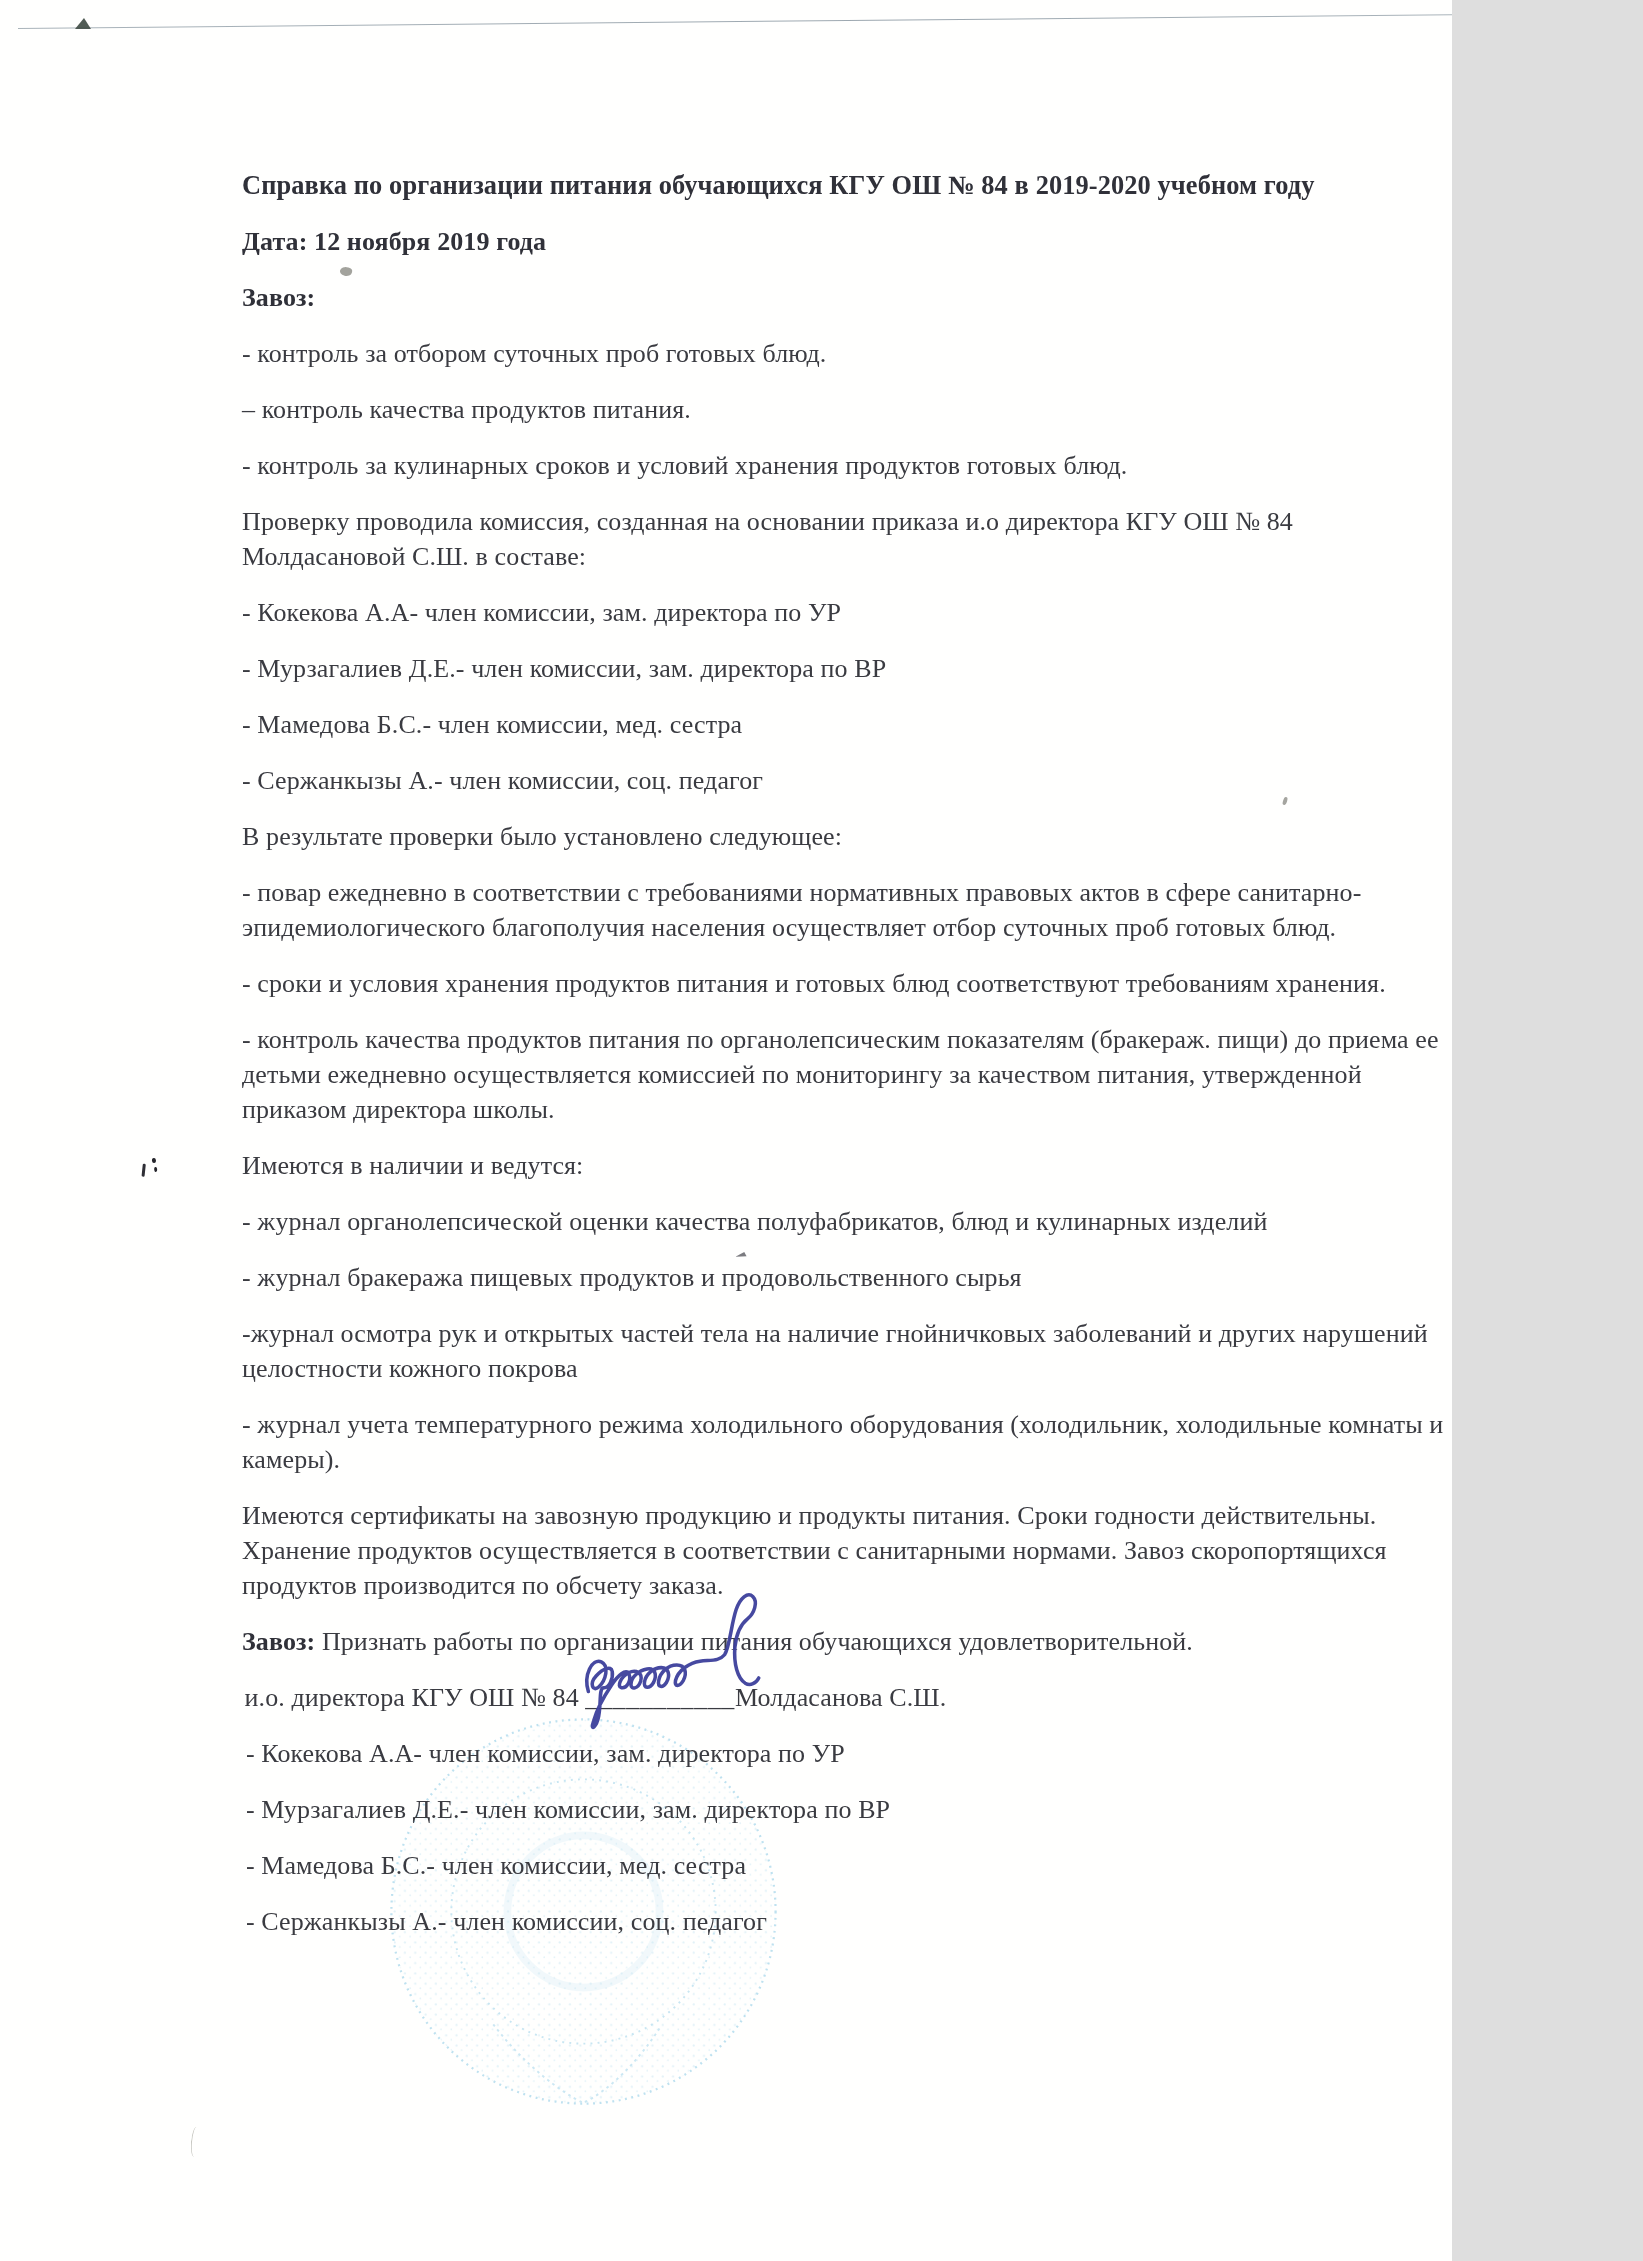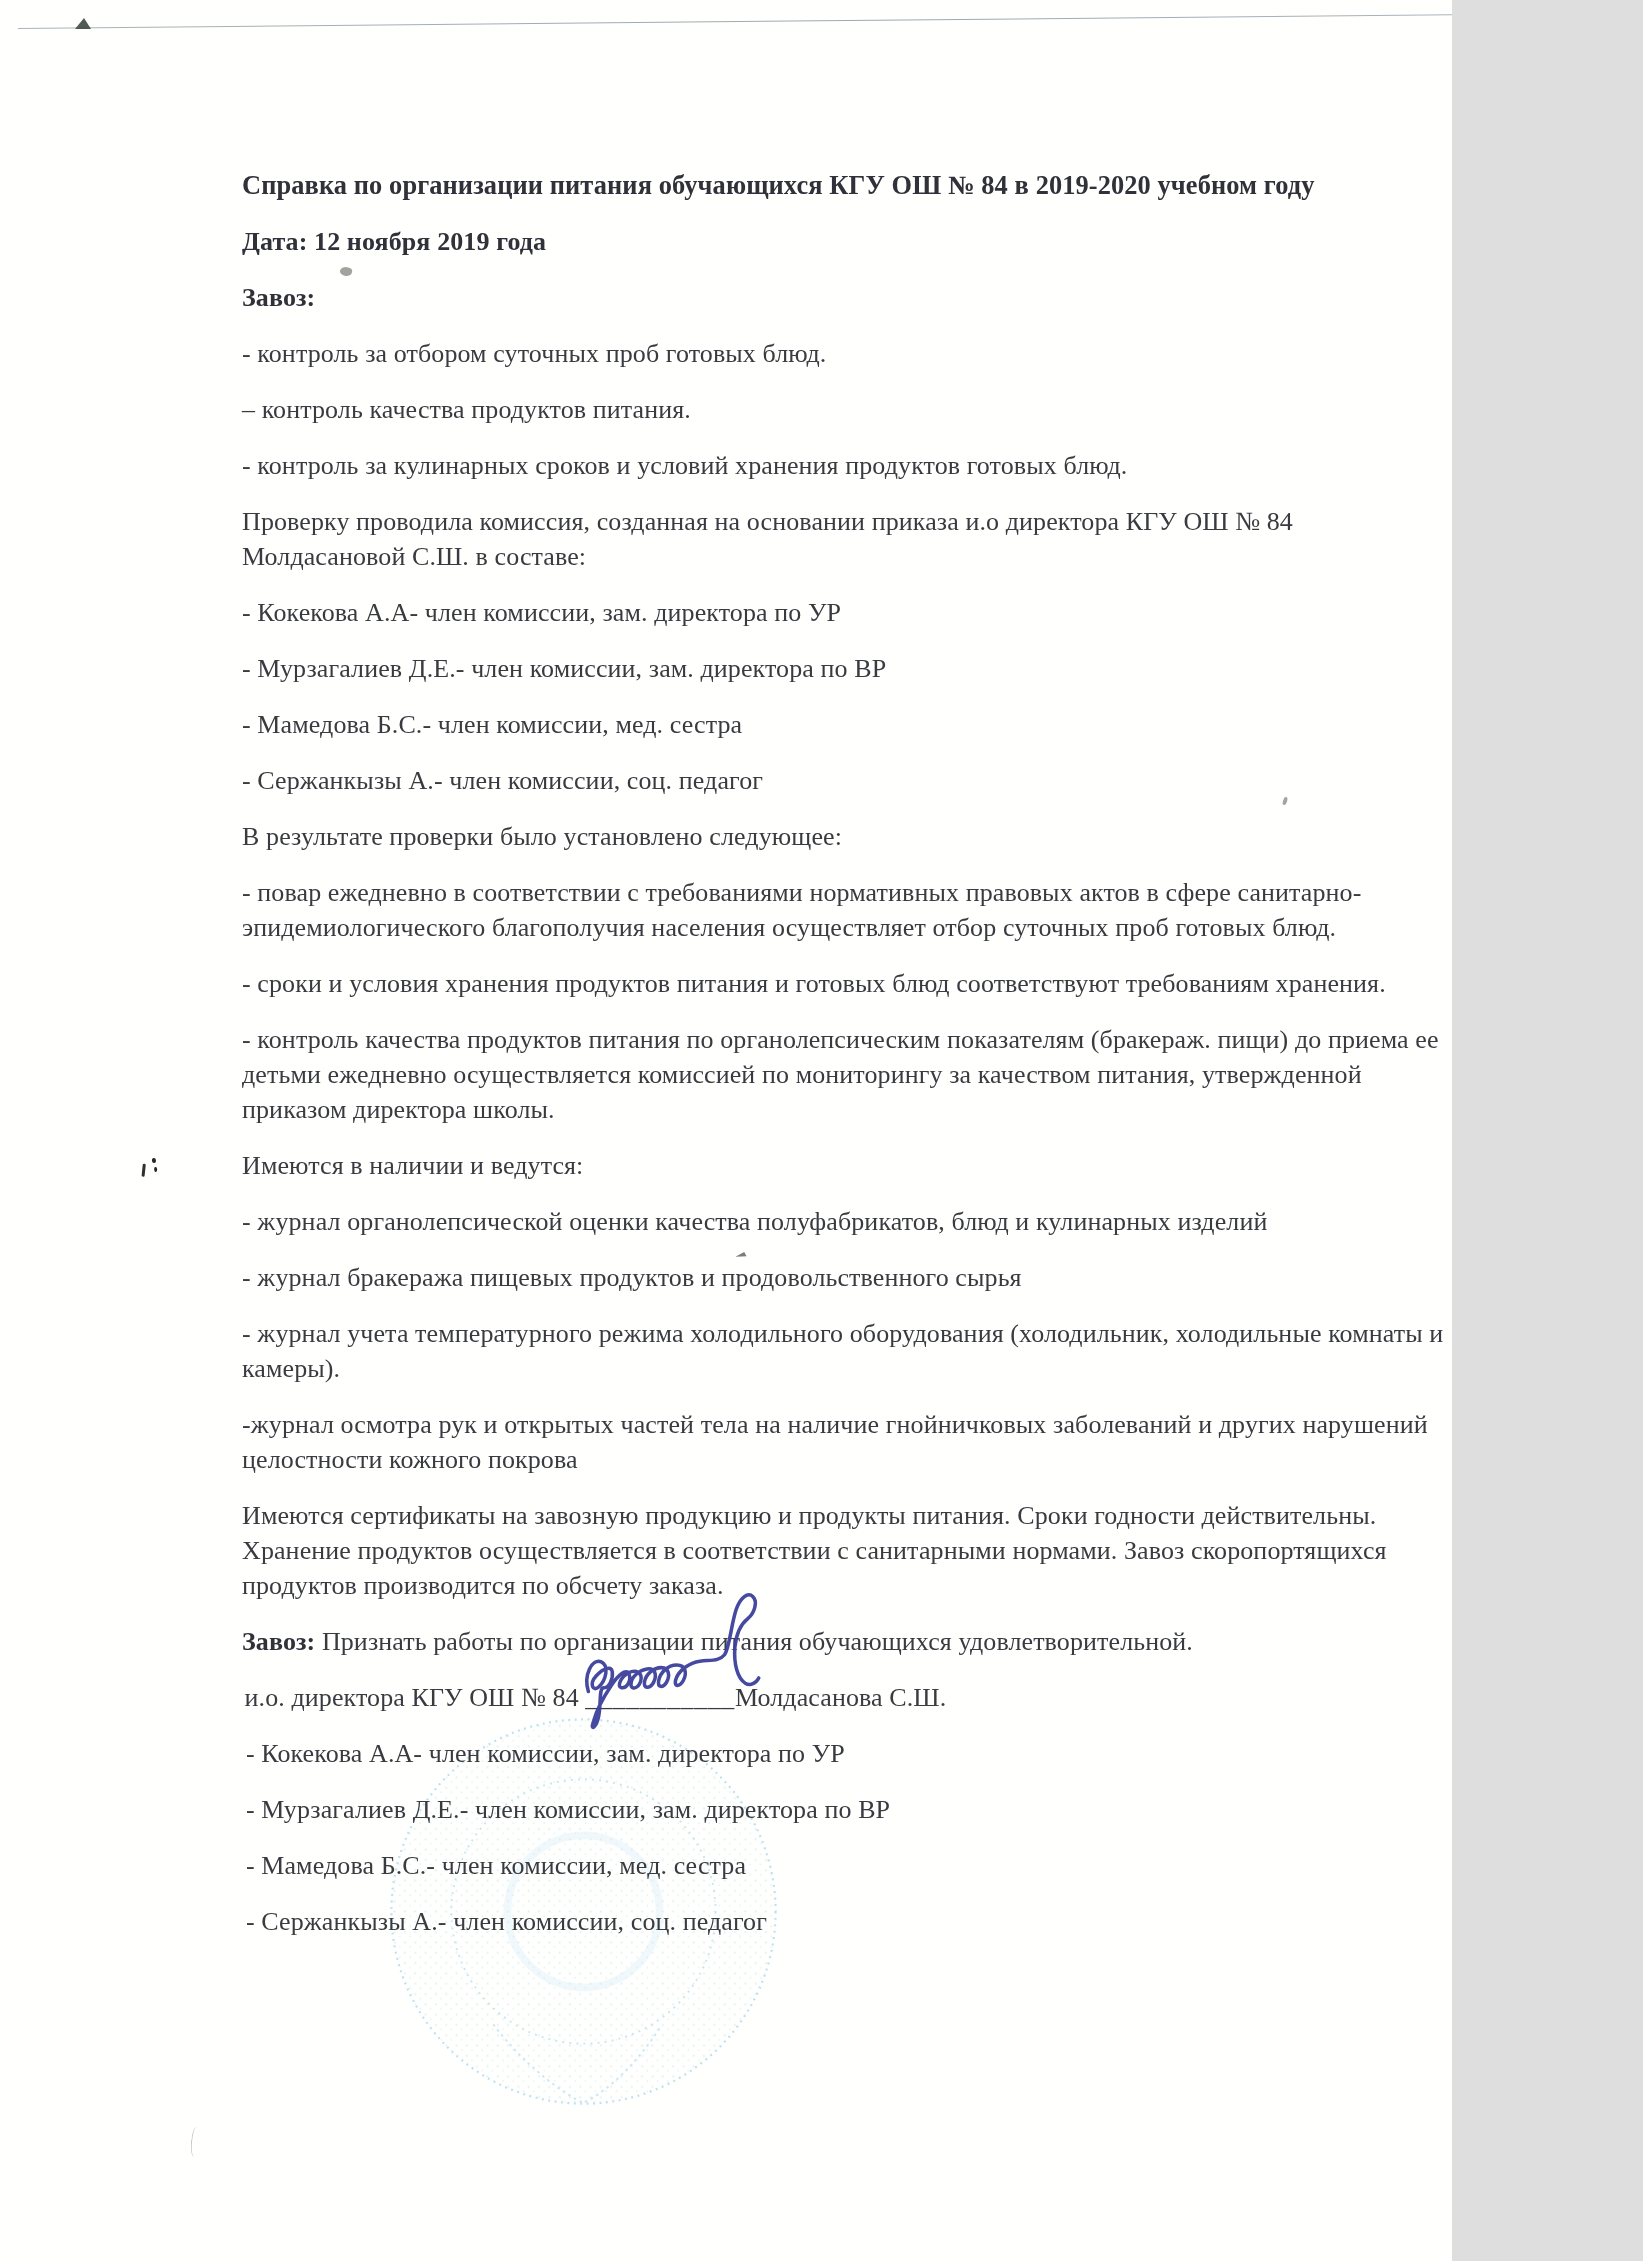--- a/index.html
+++ b/index.html
@@ -103,24 +103,24 @@
 эпидемиологического благополучия населения осуществляет отбор суточных проб готовых блюд.</p>
     <p>- сроки и условия хранения продуктов питания и готовых блюд соответствуют требованиям хранения.</p>
     <p>- контроль качества продуктов питания по органолепсическим показателям (бракераж. пищи) до приема ее
 детьми ежедневно осуществляется комиссией по мониторингу за качеством питания, утвержденной
 приказом директора школы.</p>
 
     <p>Имеются в наличии и ведутся:</p>
 
     <p>- журнал органолепсической оценки качества полуфабрикатов, блюд и кулинарных изделий</p>
     <p>- журнал бракеража пищевых продуктов и продовольственного сырья</p>
+    <p>-журнал осмотра рук и открытых частей тела на наличие гнойничковых заболеваний и других нарушений
+целостности кожного покрова</p>
     <p>- журнал учета температурного режима холодильного оборудования (холодильник, холодильные комнаты и
 камеры).</p>
-    <p>-журнал осмотра рук и открытых частей тела на наличие гнойничковых заболеваний и других нарушений
-целостности кожного покрова</p>
 
     <p>Имеются сертификаты на завозную продукцию и продукты питания. Сроки годности действительны.
 Хранение продуктов осуществляется в соответствии с санитарными нормами. Завоз скоропортящихся
 продуктов производится по обсчету заказа.</p>
 
     <p><span class="b">Завоз:</span><span> Признать работы по организации питания обучающихся удовлетворительной.</span></p>
 
     <p class="sig-row"><span>и.о. директора КГУ ОШ № 84 </span><span class="uline-wrap"><span>___________</span><svg class="sign-svg" viewBox="0 0 330 260">
             <path d="M 30,168
         C 22,142 36,116 50,122 C 63,128 57,151 46,161 C 37,169 31,156 42,144

